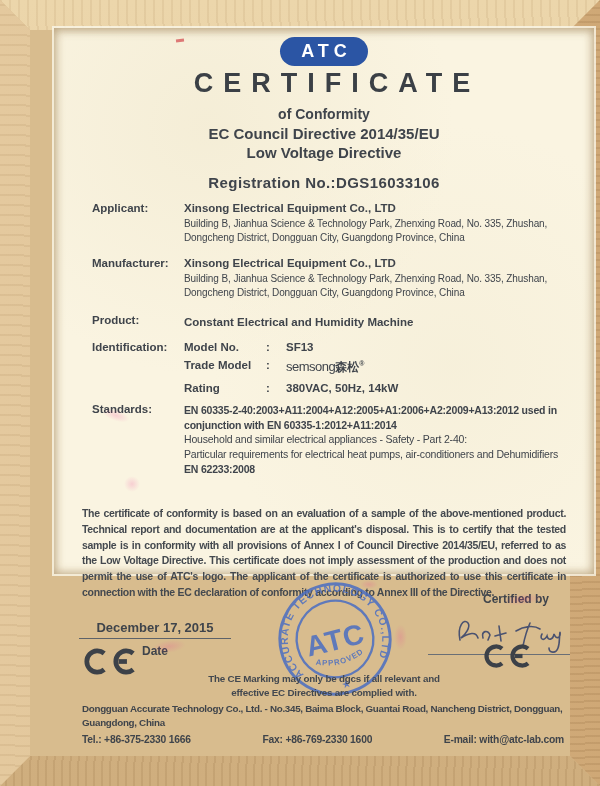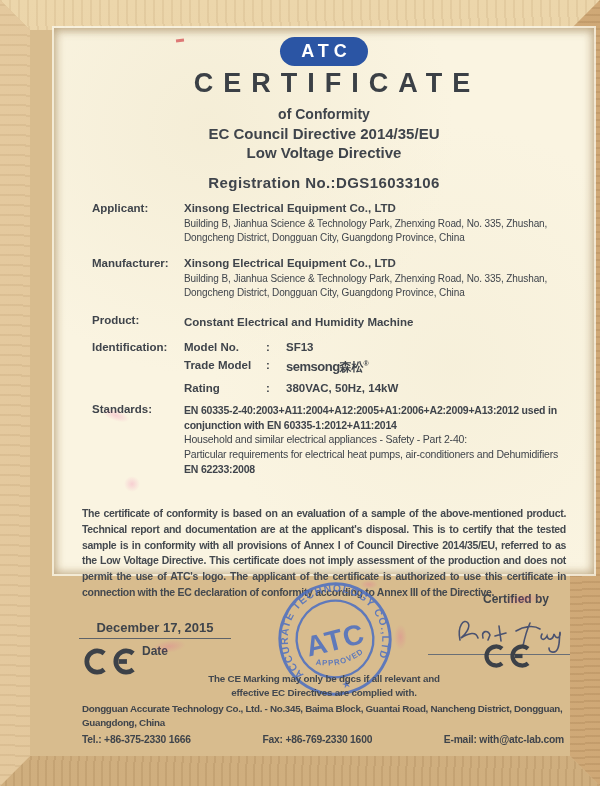--- a/index.html
+++ b/index.html
@@ -63,21 +63,21 @@
   .frow { left:38px; right:25px; display:flex; }
   .flabel { width:92px; flex:none; font-weight:bold; font-size:11.5px; }
   .fvalue { flex:1; font-size:11.5px; }
   .fname  { font-weight:bold; margin-bottom:3px; }
   .addr   { font-size:10px; letter-spacing:-0.1px; line-height:1.38; }
   .bold   { font-weight:bold; }
 
   .idrow { display:flex; margin-bottom:6px; font-size:11.5px; font-weight:bold; }
   .idname { width:82px; flex:none; }
   .idcolon { width:20px; flex:none; }
-  .brand { font-size:13px; font-weight:bold; letter-spacing:-0.5px; }
+  .brand { font-size:13px; font-weight:normal; letter-spacing:-0.5px; }
   .cjk { font-size:12px; font-weight:bold; }
   .rmark { font-size:7px; vertical-align:super; }
 
   .std-line { font-size:10.5px; letter-spacing:-0.2px; line-height:1.4; }
   .std-line.b { font-weight:bold; }
 
   .decl { left:28px; right:28px; top:478px; font-size:10.5px; letter-spacing:-0.3px; font-weight:bold;
           line-height:1.5; text-align:justify; color:#44494f; }
 
   

